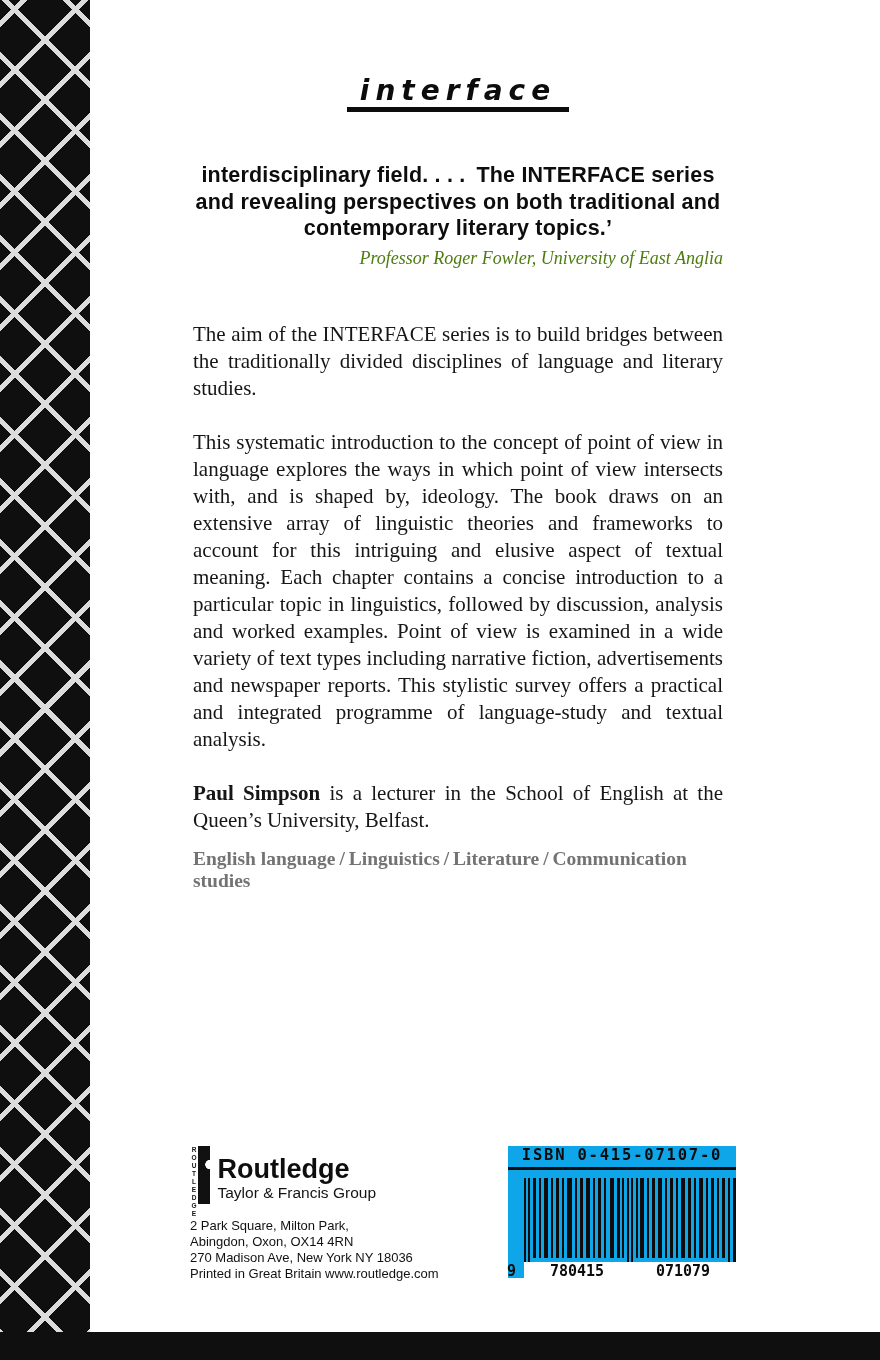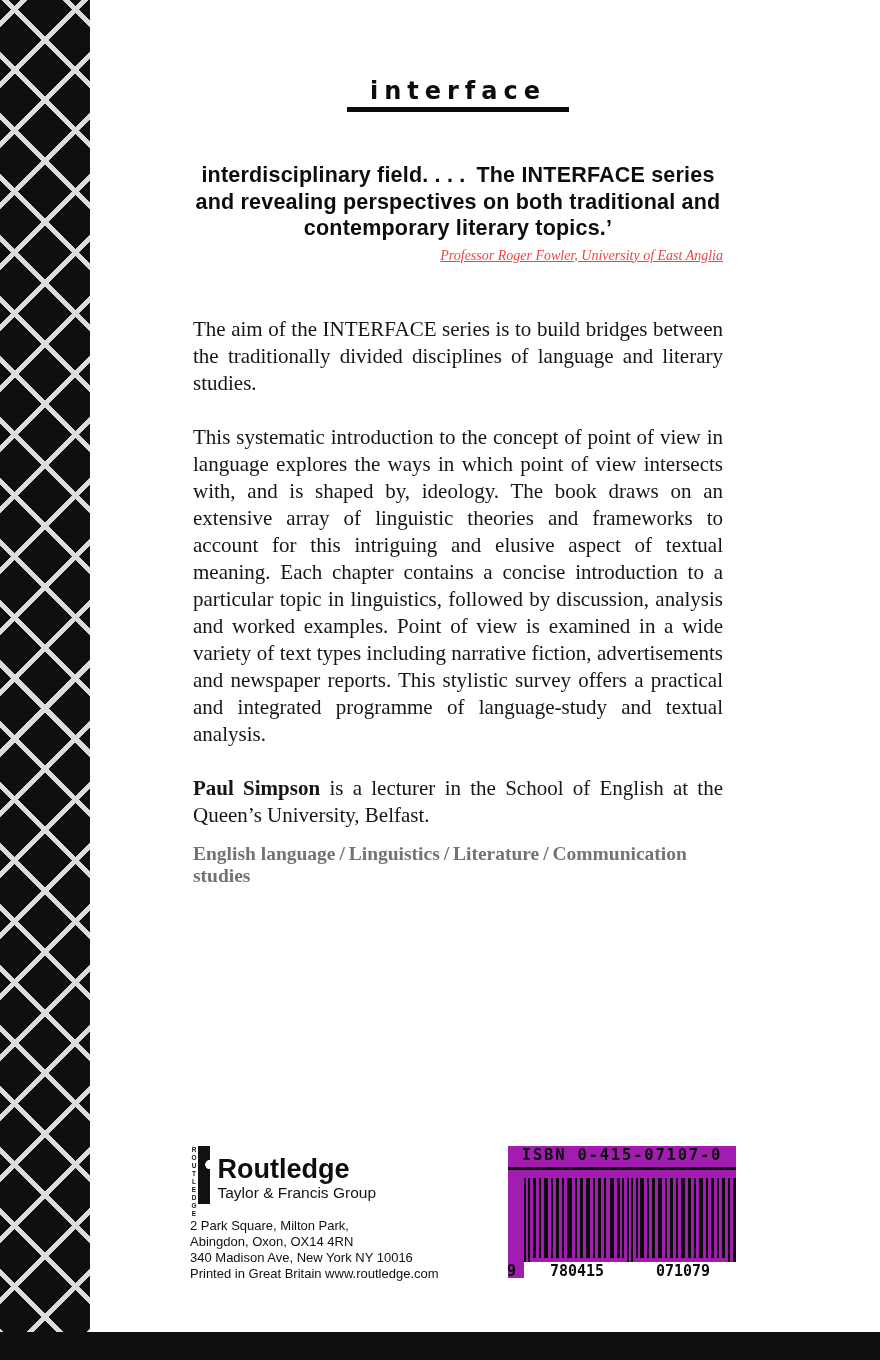--- a/index.html
+++ b/index.html
@@ -15,31 +15,31 @@
       repeating-linear-gradient(45deg, rgba(0,0,0,0) 0 17px, #dcdcdc 17px 22px, rgba(0,0,0,0) 22px 43px),
       repeating-linear-gradient(-45deg, rgba(0,0,0,0) 0 17px, #dcdcdc 17px 22px, rgba(0,0,0,0) 22px 43px);
   }
   .bottom-bar{position:absolute;left:0;bottom:0;width:880px;height:28px;background:#0f0f0f;}
 
   .content{position:absolute;left:193px;top:0;width:530px;}
 
   .logo-wrap{margin-top:76px;text-align:center;}
   .logo-text{
     display:inline-block;font-family:"DejaVu Sans", sans-serif;font-weight:bold;
-    font-size:24px;letter-spacing:6px;color:#0c0c0c;line-height:30px;
+    font-size:28px;letter-spacing:6px;color:#0c0c0c;line-height:30px;font-style:italic;
   }
   .logo-underline{width:222px;height:5px;background:#0c0c0c;margin:1px auto 0;}
 
   .quote{
     margin-top:50px;text-align:center;
     font-family:"Liberation Sans", sans-serif;font-weight:bold;
     font-size:21.5px;line-height:26.5px;color:#0d0d0d;letter-spacing:0.2px;
   }
   .attribution{
-    margin-top:6px;text-align:right;font-style:italic;font-size:14px;color:#ef4444;text-decoration:underline;
+    margin-top:6px;text-align:right;font-style:italic;font-size:18px;color:#4d7c0f;
   }
 
   .body-para{
     text-align:justify;font-size:21px;line-height:27px;margin:27px 0 0;color:#161616;
   }
   .body-para.first{margin-top:52px;}
   .bold{font-weight:bold;}
 
   .series{margin-top:27px;font-size:21.5px;line-height:25.5px;color:#121212;}
   .categories{margin-top:14px;font-weight:bold;font-size:19.5px;color:#737373;}
@@ -63,21 +63,21 @@
   .pub-name{
     font-family:"Liberation Sans", sans-serif;font-weight:bold;font-size:27px;
     line-height:30px;color:#0e0e0e;margin-top:8px;
   }
   .pub-group{font-family:"Liberation Sans", sans-serif;font-size:15.5px;color:#141414;margin-top:0;}
   .address{
     margin-top:14px;font-family:"Liberation Sans", sans-serif;
     font-size:13px;line-height:16px;color:#111;
   }
 
-  .barcode-box{width:228px;background:#a21caf;}
+  .barcode-box{width:228px;background:#0ea5e9;}
   .isbn-label{
     font-family:"DejaVu Sans Mono", monospace;font-weight:bold;font-size:15.5px;
     letter-spacing:1.8px;white-space:nowrap;text-align:center;color:#0c0c0c;
   }
   .isbn-rule{height:3px;background:#0c0c0c;margin-top:3px;}
   .bars-wrap{position:relative;margin-top:8px;height:100px;padding-left:16px;}
   .bars-wrap svg{display:block;width:212px;height:100px;}
   .digits{
     position:absolute;bottom:-2px;left:16px;width:212px;display:flex;
     font-family:"DejaVu Sans Mono", monospace;font-weight:bold;font-size:15px;color:#0c0c0c;
@@ -133,21 +133,21 @@
           <span class="pub-bar"></span>
         </div>
         <div>
           <div class="pub-name">Routledge</div>
           <div class="pub-group">Taylor &amp; Francis Group</div>
         </div>
       </div>
       <div class="address">
         <div>2 Park Square, Milton Park,</div>
         <div>Abingdon, Oxon, OX14 4RN</div>
-        <div>340 Madison Ave, New York NY 10016</div>
+        <div>270 Madison Ave, New York NY 18036</div>
         <div>Printed in Great Britain  www.routledge.com</div>
       </div>
     </div>
 
     <div class="barcode-box">
       <div class="isbn-label">ISBN 0-415-07107-0</div>
       <div class="isbn-rule"></div>
       <div class="bars-wrap">
         <svg viewBox="0 0 212 100" preserveAspectRatio="none">
 

